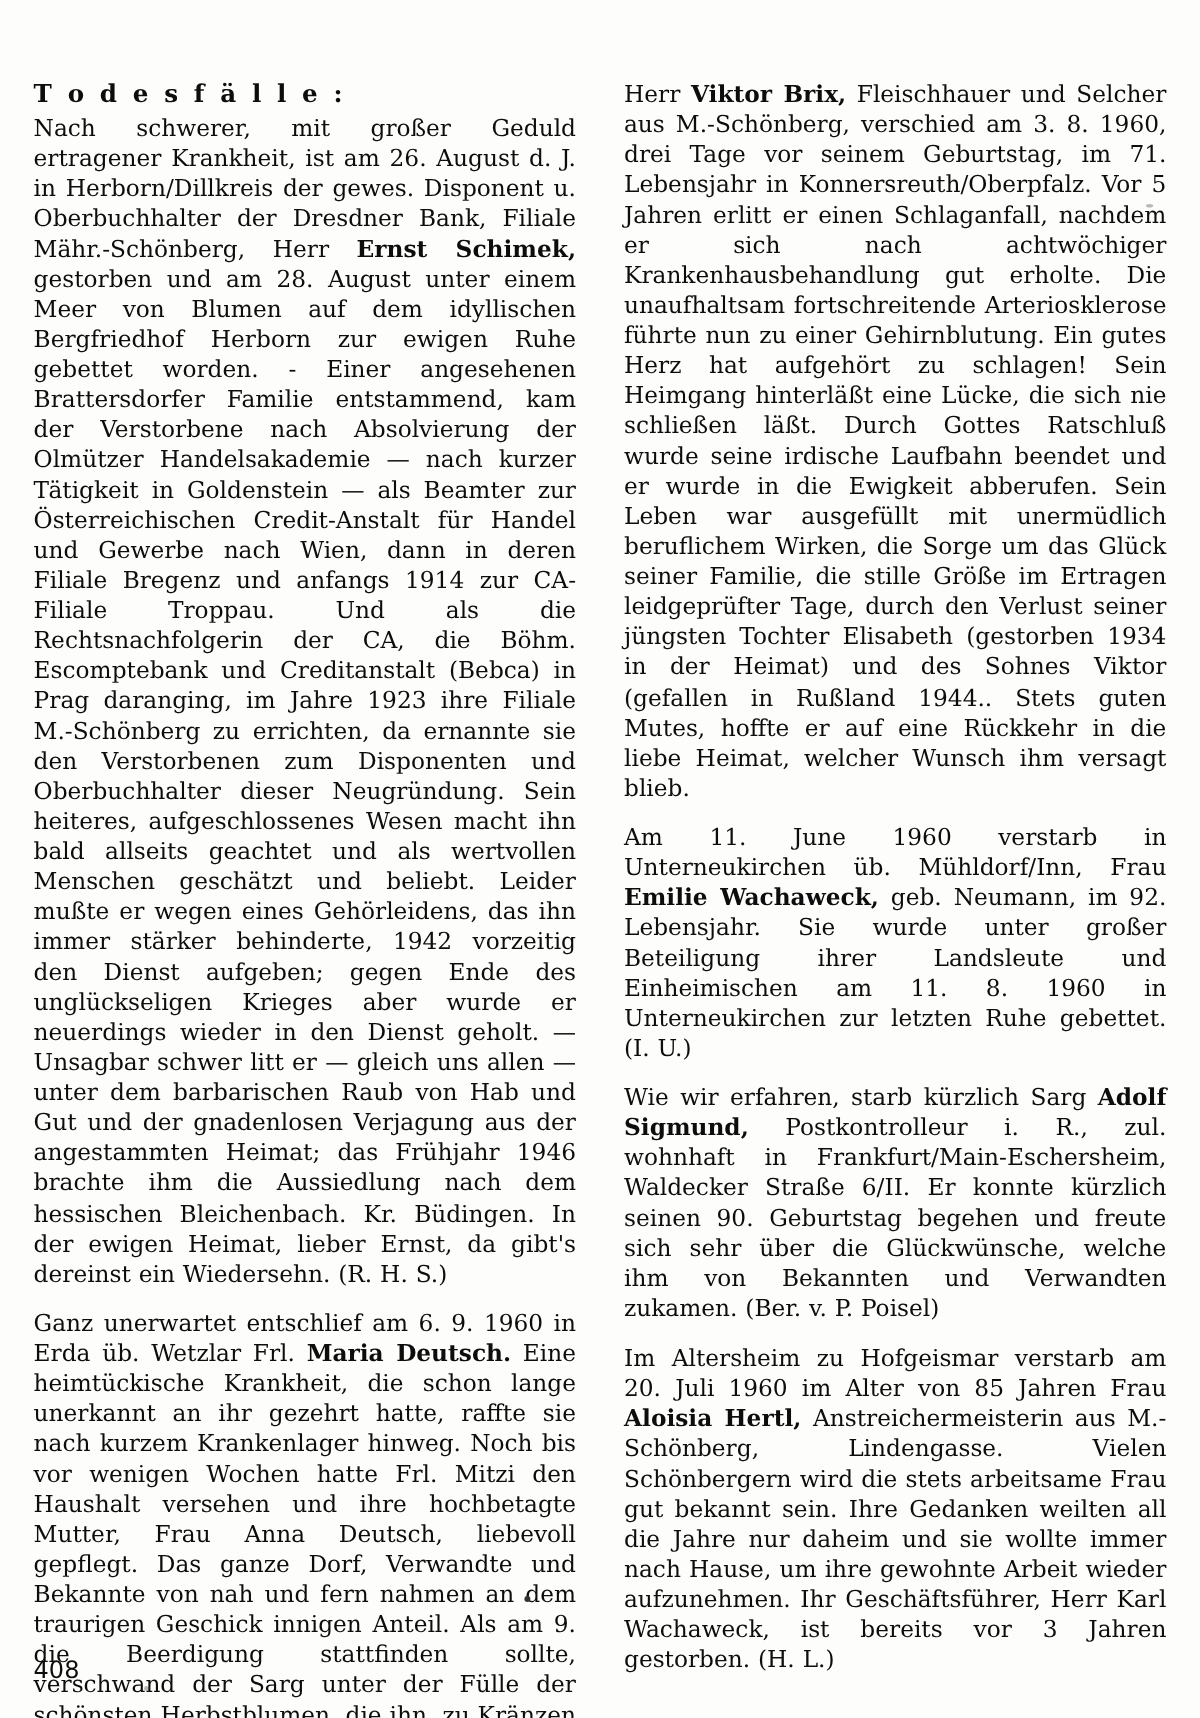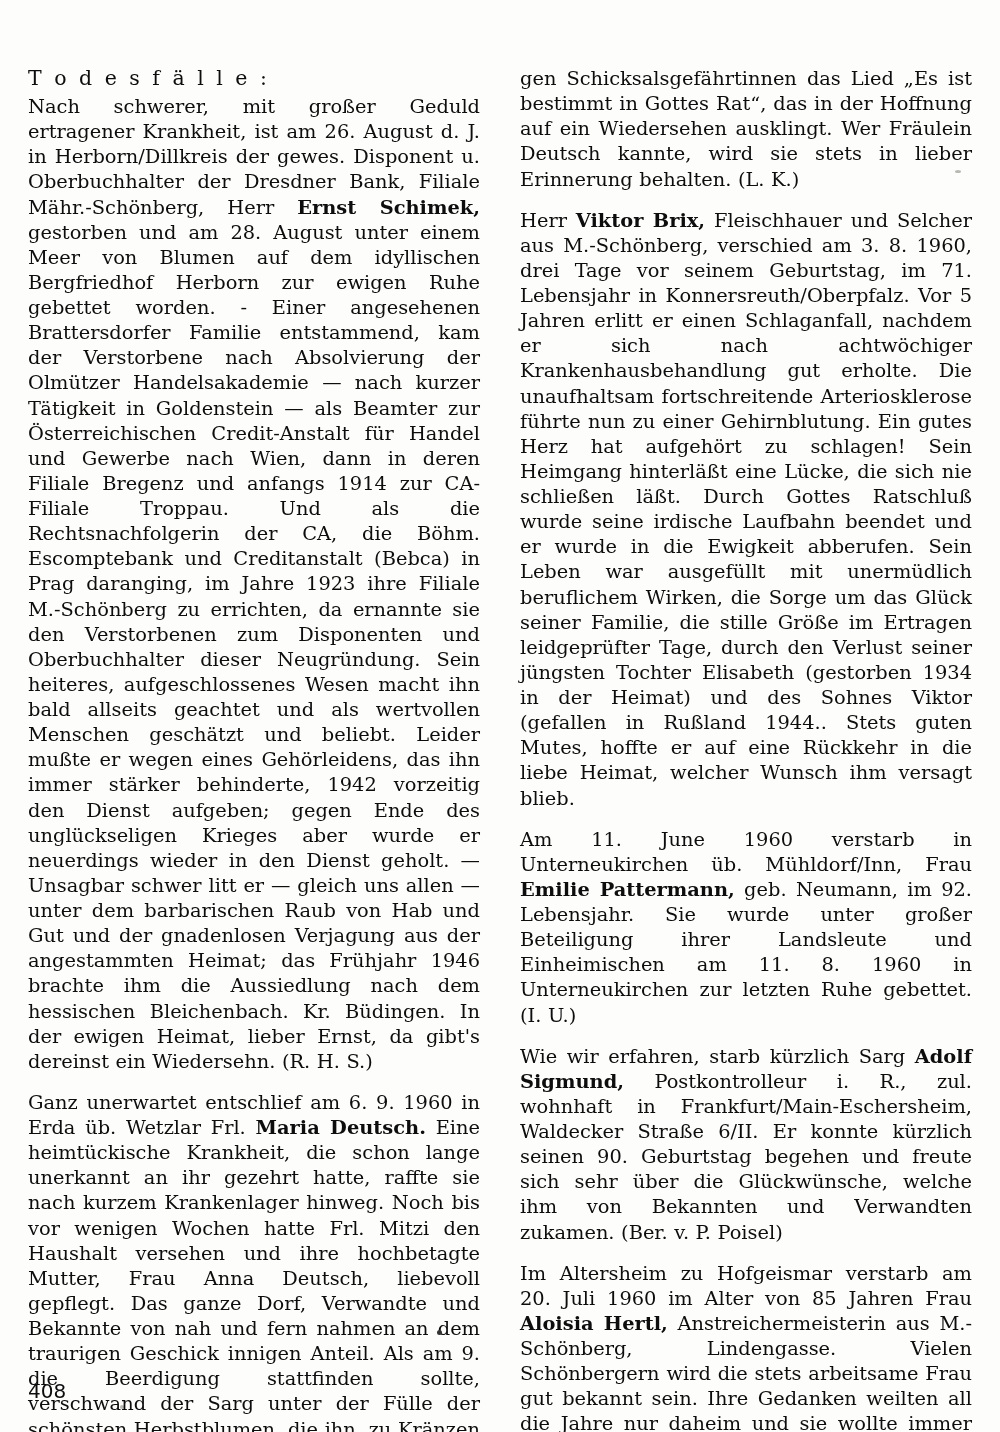--- a/index.html
+++ b/index.html
@@ -30,21 +30,21 @@
     display: flex;
     gap: 40px;
   }
   .col {
     width: 452px;
   }
   .section-head {
     font-size: 20.5px;
     letter-spacing: 3px;
     margin-bottom: 4px;
-    font-weight: normal;
+    font-weight: bold;
   }
   p.para {
     margin: 0 0 16px 0;
     font-size: 19.4px;
     line-height: 1.295;
     text-align: justify;
     text-justify: inter-word;
     hyphens: manual;
     word-spacing: 0.02em;
   }
@@ -86,23 +86,22 @@
     <div class="col">
       <div class="section-head">T o d e s f ä l l e :</div>
       <div id="left-paras">
           <p class="para"><span>Nach schwerer, mit großer Geduld ertragener Krankheit, ist am 26. August d. J. in Herborn/Dillkreis der gewes. Disponent u. Oberbuchhalter der Dresdner Bank, Filiale Mähr.-Schönberg, Herr </span><b>Ernst Schimek,</b><span> gestorben und am 28. August unter einem Meer von Blumen auf dem idyllischen Bergfriedhof Herborn zur ewigen Ruhe gebettet worden. - Einer angesehenen Brattersdorfer Familie entstammend, kam der Verstorbene nach Absolvierung der Olmützer Handelsakademie — nach kurzer Tätigkeit in Goldenstein — als Beamter zur Österreichischen Credit-Anstalt für Handel und Gewerbe nach Wien, dann in deren Filiale Bregenz und anfangs 1914 zur CA-Filiale Troppau. Und als die Rechtsnachfolgerin der CA, die Böhm. Escomptebank und Creditanstalt (Bebca) in Prag daranging, im Jahre 1923 ihre Filiale M.-Schönberg zu errichten, da ernannte sie den Verstorbenen zum Disponenten und Oberbuchhalter dieser Neugründung. Sein heiteres, aufgeschlossenes Wesen macht ihn bald allseits geachtet und als wertvollen Menschen geschätzt und beliebt. Leider mußte er wegen eines Gehörleidens, das ihn immer stärker behinderte, 1942 vorzeitig den Dienst aufgeben; gegen Ende des unglückseligen Krieges aber wurde er neuerdings wieder in den Dienst geholt. — Unsagbar schwer litt er — gleich uns allen — unter dem barbarischen Raub von Hab und Gut und der gnadenlosen Verjagung aus der angestammten Heimat; das Frühjahr 1946 brachte ihm die Aussiedlung nach dem hessischen Bleichenbach. Kr. Büdingen. In der ewigen Heimat, lieber Ernst, da gibt's dereinst ein Wiedersehn. (R. H. S.)</span></p>
           <p class="para"><span>Ganz unerwartet entschlief am 6. 9. 1960 in Erda üb. Wetzlar Frl. </span><b>Maria Deutsch.</b><span> Eine heimtückische Krankheit, die schon lange unerkannt an ihr gezehrt hatte, raffte sie nach kurzem Krankenlager hinweg. Noch bis vor wenigen Wochen hatte Frl. Mitzi den Haushalt versehen und ihre hochbetagte Mutter, Frau Anna Deutsch, liebevoll gepflegt. Das ganze Dorf, Verwandte und Bekannte von nah und fern nahmen an dem traurigen Geschick innigen Anteil. Als am 9. die Beerdigung stattfinden sollte, verschwand der Sarg unter der Fülle der schönsten Herbstblumen, die ihn, zu Kränzen und Sträußen gebunden, bedeckten. Auf Wunsch der schmerzgebeugten Mutter san-</span></p>
         </div>
     </div>
 
     <div class="col">
       <div id="right-paras">
-          <p class="para"><span>gen Schicksalsgefährtinnen das Lied „Es ist bestimmt in Gottes Rat“, das in der Hoffnung auf ein Wiedersehen ausklingt. Wer Fräulein Deutsch kannte, wird sie stets in lieber Erinnerung behalten. (L. K.)</span></p>
           <p class="para"><span>Herr </span><b>Viktor Brix,</b><span> Fleischhauer und Selcher aus M.-Schönberg, verschied am 3. 8. 1960, drei Tage vor seinem Geburtstag, im 71. Lebensjahr in Konnersreuth/Oberpfalz. Vor 5 Jahren erlitt er einen Schlaganfall, nachdem er sich nach achtwöchiger Krankenhausbehandlung gut erholte. Die unaufhaltsam fortschreitende Arteriosklerose führte nun zu einer Gehirnblutung. Ein gutes Herz hat aufgehört zu schlagen! Sein Heimgang hinterläßt eine Lücke, die sich nie schließen läßt. Durch Gottes Ratschluß wurde seine irdische Laufbahn beendet und er wurde in die Ewigkeit abberufen. Sein Leben war ausgefüllt mit unermüdlich beruflichem Wirken, die Sorge um das Glück seiner Familie, die stille Größe im Ertragen leidgeprüfter Tage, durch den Verlust seiner jüngsten Tochter Elisabeth (gestorben 1934 in der Heimat) und des Sohnes Viktor (gefallen in Rußland 1944.. Stets guten Mutes, hoffte er auf eine Rückkehr in die liebe Heimat, welcher Wunsch ihm versagt blieb.</span></p>
-          <p class="para"><span>Am 11. June 1960 verstarb in Unterneukirchen üb. Mühldorf/Inn, Frau </span><b>Emilie Pattermann,</b><span> geb. Neumann, im 92. Lebensjahr. Sie wurde unter großer Beteiligung ihrer Landsleute und Einheimischen am 11. 8. 1960 in Unterneukirchen zur letzten Ruhe gebettet. (I. U.)</span></p>
+          <p class="para"><span>Am 11. June 1960 verstarb in Unterneukirchen üb. Mühldorf/Inn, Frau </span><b>Emilie Wachaweck,</b><span> geb. Neumann, im 92. Lebensjahr. Sie wurde unter großer Beteiligung ihrer Landsleute und Einheimischen am 11. 8. 1960 in Unterneukirchen zur letzten Ruhe gebettet. (I. U.)</span></p>
           <p class="para"><span>Wie wir erfahren, starb kürzlich Sarg </span><b>Adolf Sigmund,</b><span> Postkontrolleur i. R., zul. wohnhaft in Frankfurt/Main-Eschersheim, Waldecker Straße 6/II. Er konnte kürzlich seinen 90. Geburtstag begehen und freute sich sehr über die Glückwünsche, welche ihm von Bekannten und Verwandten zukamen. (Ber. v. P. Poisel)</span></p>
           <p class="para"><span>Im Altersheim zu Hofgeismar verstarb am 20. Juli 1960 im Alter von 85 Jahren Frau </span><b>Aloisia Hertl,</b><span> Anstreichermeisterin aus M.-Schönberg, Lindengasse. Vielen Schönbergern wird die stets arbeitsame Frau gut bekannt sein. Ihre Gedanken weilten all die Jahre nur daheim und sie wollte immer nach Hause, um ihre gewohnte Arbeit wieder aufzunehmen. Ihr Geschäftsführer, Herr Karl Wachaweck, ist bereits vor 3 Jahren gestorben. (H. L.)</span></p>
         </div>
     </div>
 
   </div>
 
   <div class="page-number">408</div>
   <div class="dot-mark"></div>
 

